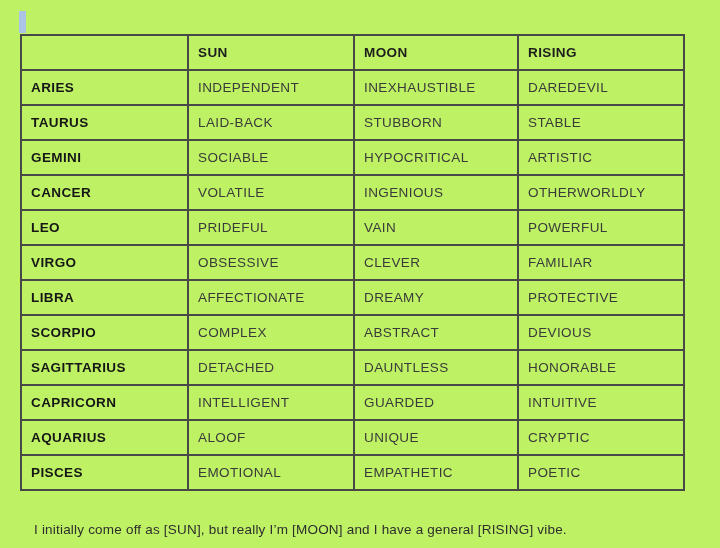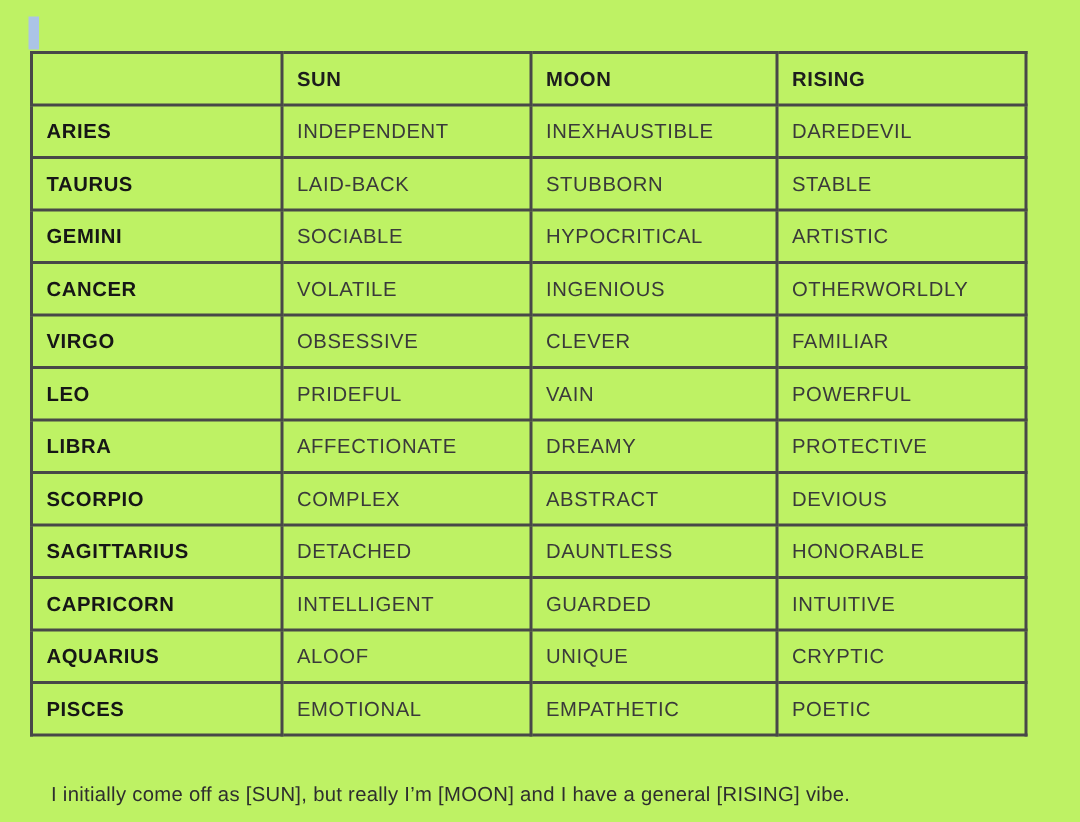--- a/index.html
+++ b/index.html
@@ -102,30 +102,30 @@
         <td>HYPOCRITICAL</td>
         <td>ARTISTIC</td>
       </tr>
       <tr>
         <td class="sign">CANCER</td>
         <td>VOLATILE</td>
         <td>INGENIOUS</td>
         <td>OTHERWORLDLY</td>
       </tr>
       <tr>
+        <td class="sign">LEO</td>
+        <td>PRIDEFUL</td>
+        <td>VAIN</td>
+        <td>POWERFUL</td>
+      </tr>
+      <tr>
         <td class="sign">VIRGO</td>
         <td>OBSESSIVE</td>
         <td>CLEVER</td>
         <td>FAMILIAR</td>
-      </tr>
-      <tr>
-        <td class="sign">LEO</td>
-        <td>PRIDEFUL</td>
-        <td>VAIN</td>
-        <td>POWERFUL</td>
       </tr>
       <tr>
         <td class="sign">LIBRA</td>
         <td>AFFECTIONATE</td>
         <td>DREAMY</td>
         <td>PROTECTIVE</td>
       </tr>
       <tr>
         <td class="sign">SCORPIO</td>
         <td>COMPLEX</td>

